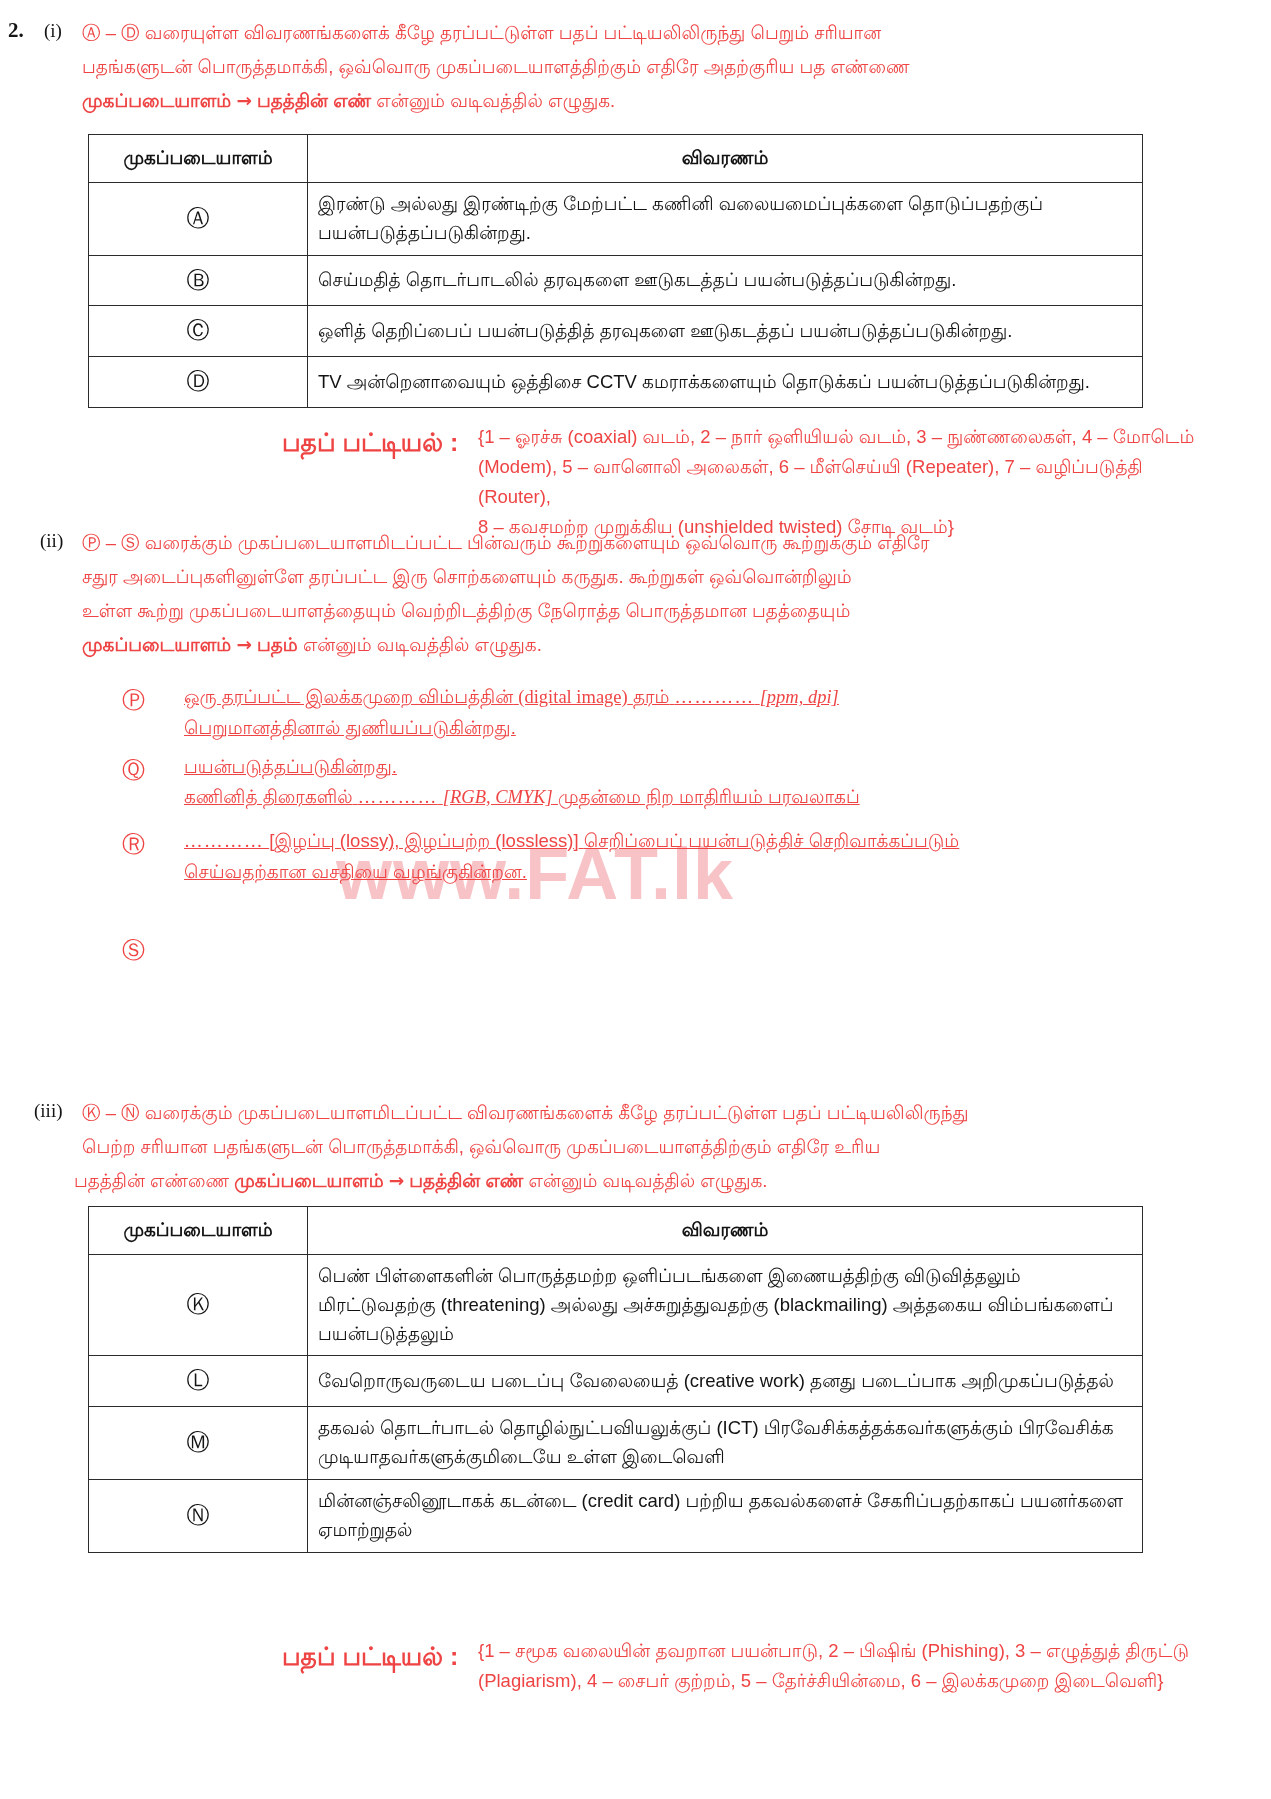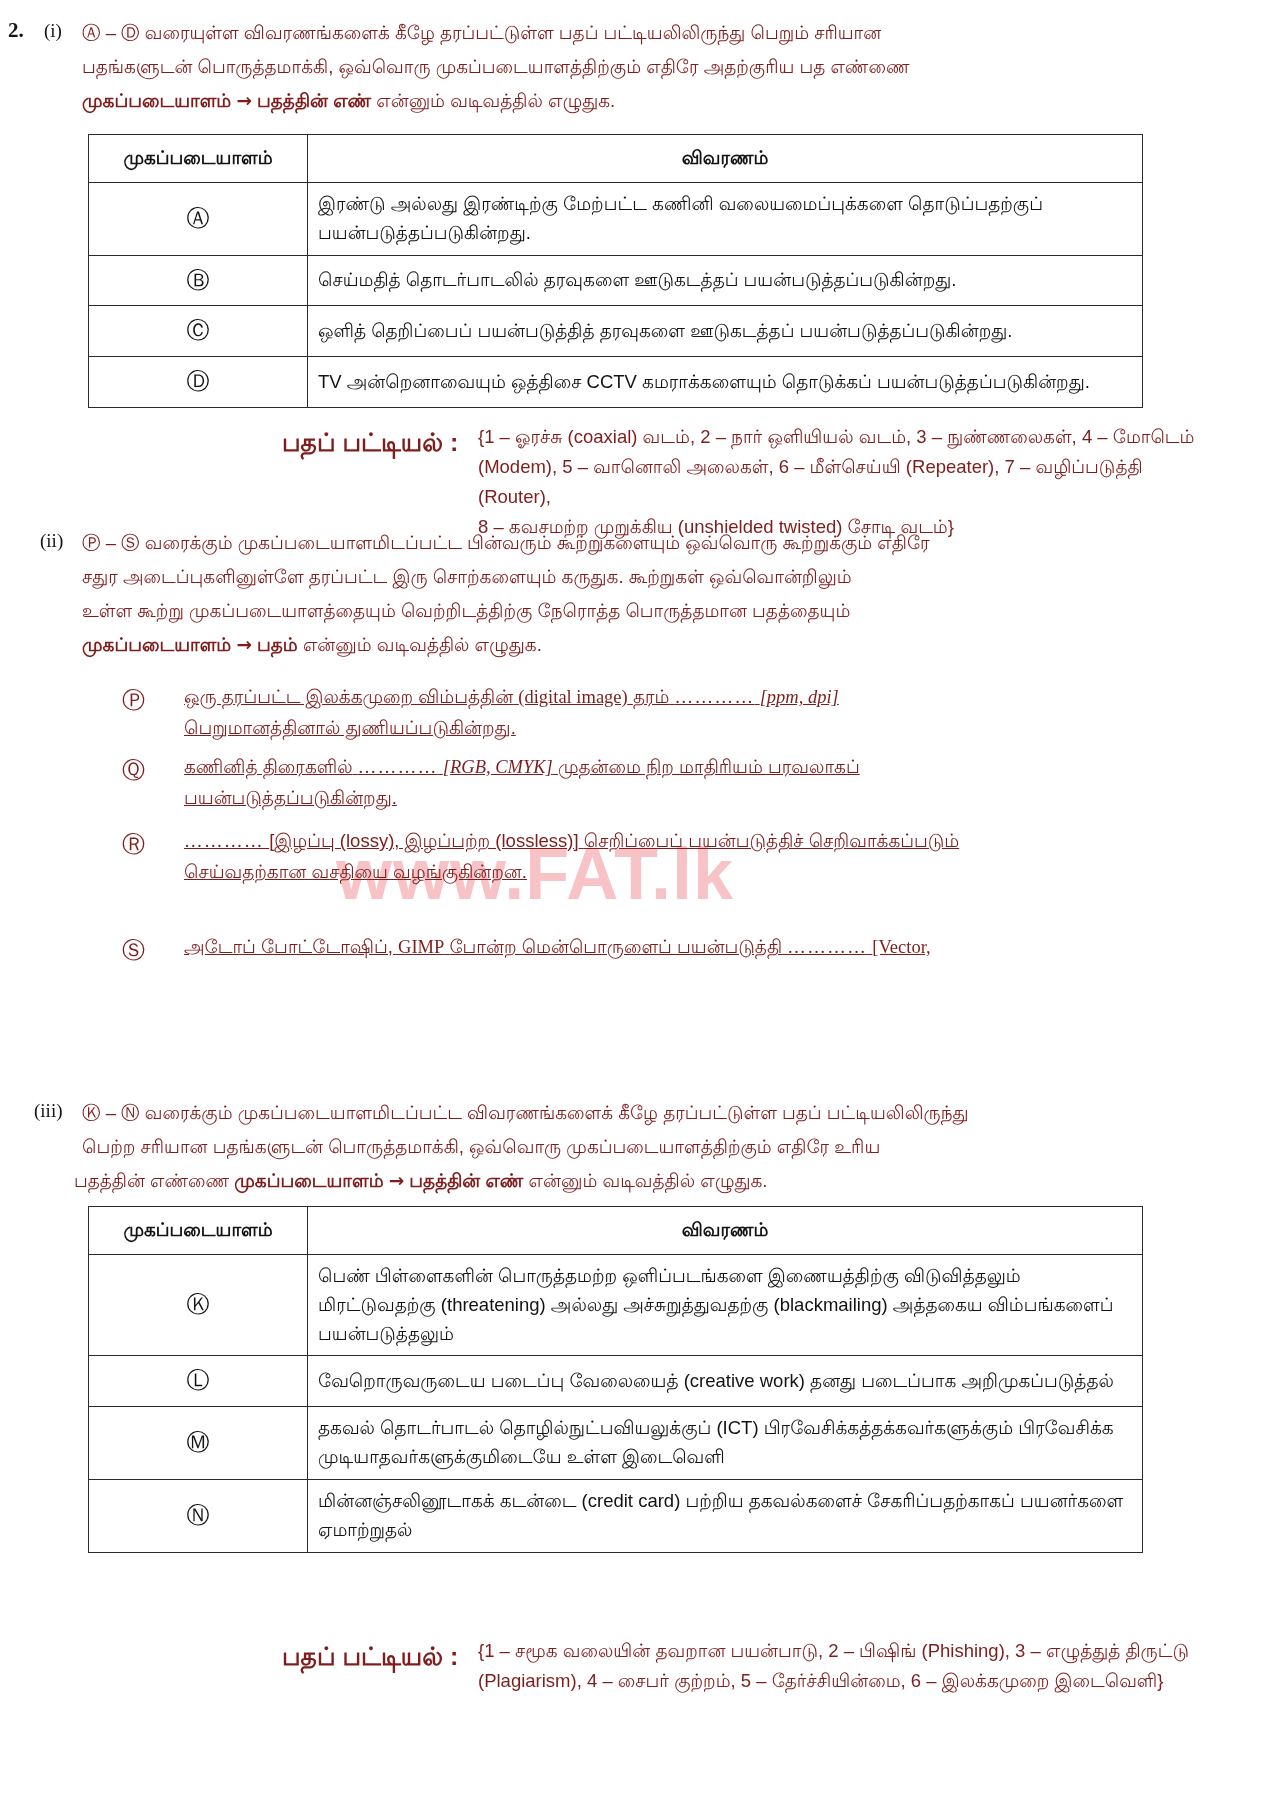--- a/index.html
+++ b/index.html
@@ -56,21 +56,21 @@
   .roman {
     position: absolute;
     font-size: 19px;
     font-family: "Liberation Serif", serif;
   }
 
   .tam {
     font-family: "Liberation Sans", "DejaVu Sans", sans-serif;
     font-size: 18.5px;
     line-height: 1.62;
-    color: #7f1d1d;
+    color: #ef4444;
   }
   .para {
     position: absolute;
     text-align: justify;
     text-justify: inter-word;
   }
   .b { font-weight: bold; }
   .ital { font-style: italic; font-family: "Liberation Serif", serif; }
   .ser { font-family: "Liberation Serif", serif; }
   .arrow { font-family: "DejaVu Sans", sans-serif; font-weight: bold; }
@@ -225,52 +225,45 @@
           <span class="dots">…………</span>
           <span class="ital">[ppm, dpi]</span>
         </div>
         <div>பெறுமானத்தினால் துணியப்படுகின்றது.</div>
       </div>
     </div>
 
     <div class="bullet-row tam" style="left:122px; top:752px; width:1075px;">
       <span class="bullet-mark">Ⓠ</span>
       <div class="bullet-body">
+        <div>பயன்படுத்தப்படுகின்றது.</div>
         <div>
           <span>கணினித்    திரைகளில்</span>
           <span class="dots">…………</span>
           <span class="ital">[RGB, CMYK]</span>
           <span>முதன்மை    நிற    மாதிரியம்    பரவலாகப்</span>
         </div>
-        <div>பயன்படுத்தப்படுகின்றது.</div>
       </div>
     </div>
 
     <div class="bullet-row tam" style="left:122px; top:826px; width:1075px;">
       <span class="bullet-mark">Ⓡ</span>
       <div class="bullet-body">
         <div>
           <span class="dots">…………</span>
           <span>[இழப்பு (lossy), இழப்பற்ற (lossless)]</span>
           <span>செறிப்பைப்  பயன்படுத்திச்  செறிவாக்கப்படும்</span>
         </div>
         <div>செய்வதற்கான வசதியை வழங்குகின்றன.</div>
       </div>
     </div>
 
     <div class="bullet-row tam" style="left:122px; top:932px; width:1075px;">
       <span class="bullet-mark">Ⓢ</span>
       <div class="bullet-body">
-        <div>
-          <span>அடோப்  போட்டோஷிப்,</span>
-          <span class="ser">GIMP</span>
-          <span>போன்ற  மென்பொருளைப்  பயன்படுத்தி</span>
-          <span class="dots">…………</span>
-          <span class="ser">[Vector,</span>
-        </div>
       </div>
     </div>
 
     <div class="roman" style="left:34px; top:1100px;">(iii)</div>
 
     <div class="para tam" style="left:82px; top:1098px; width:1120px;">Ⓚ – Ⓝ வரைக்கும் முகப்படையாளமிடப்பட்ட விவரணங்களைக் கீழே தரப்பட்டுள்ள பதப் பட்டியலிலிருந்து</div>
     <div class="para tam" style="left:82px; top:1132px; width:1120px;">பெற்ற    சரியான    பதங்களுடன்    பொருத்தமாக்கி,    ஒவ்வொரு    முகப்படையாளத்திற்கும்    எதிரே    உரிய</div>
     <div class="para tam" style="left:74px; top:1166px; width:1120px;">
       <span>பதத்தின் எண்ணை</span>
       <span class="b">முகப்படையாளம்</span>

